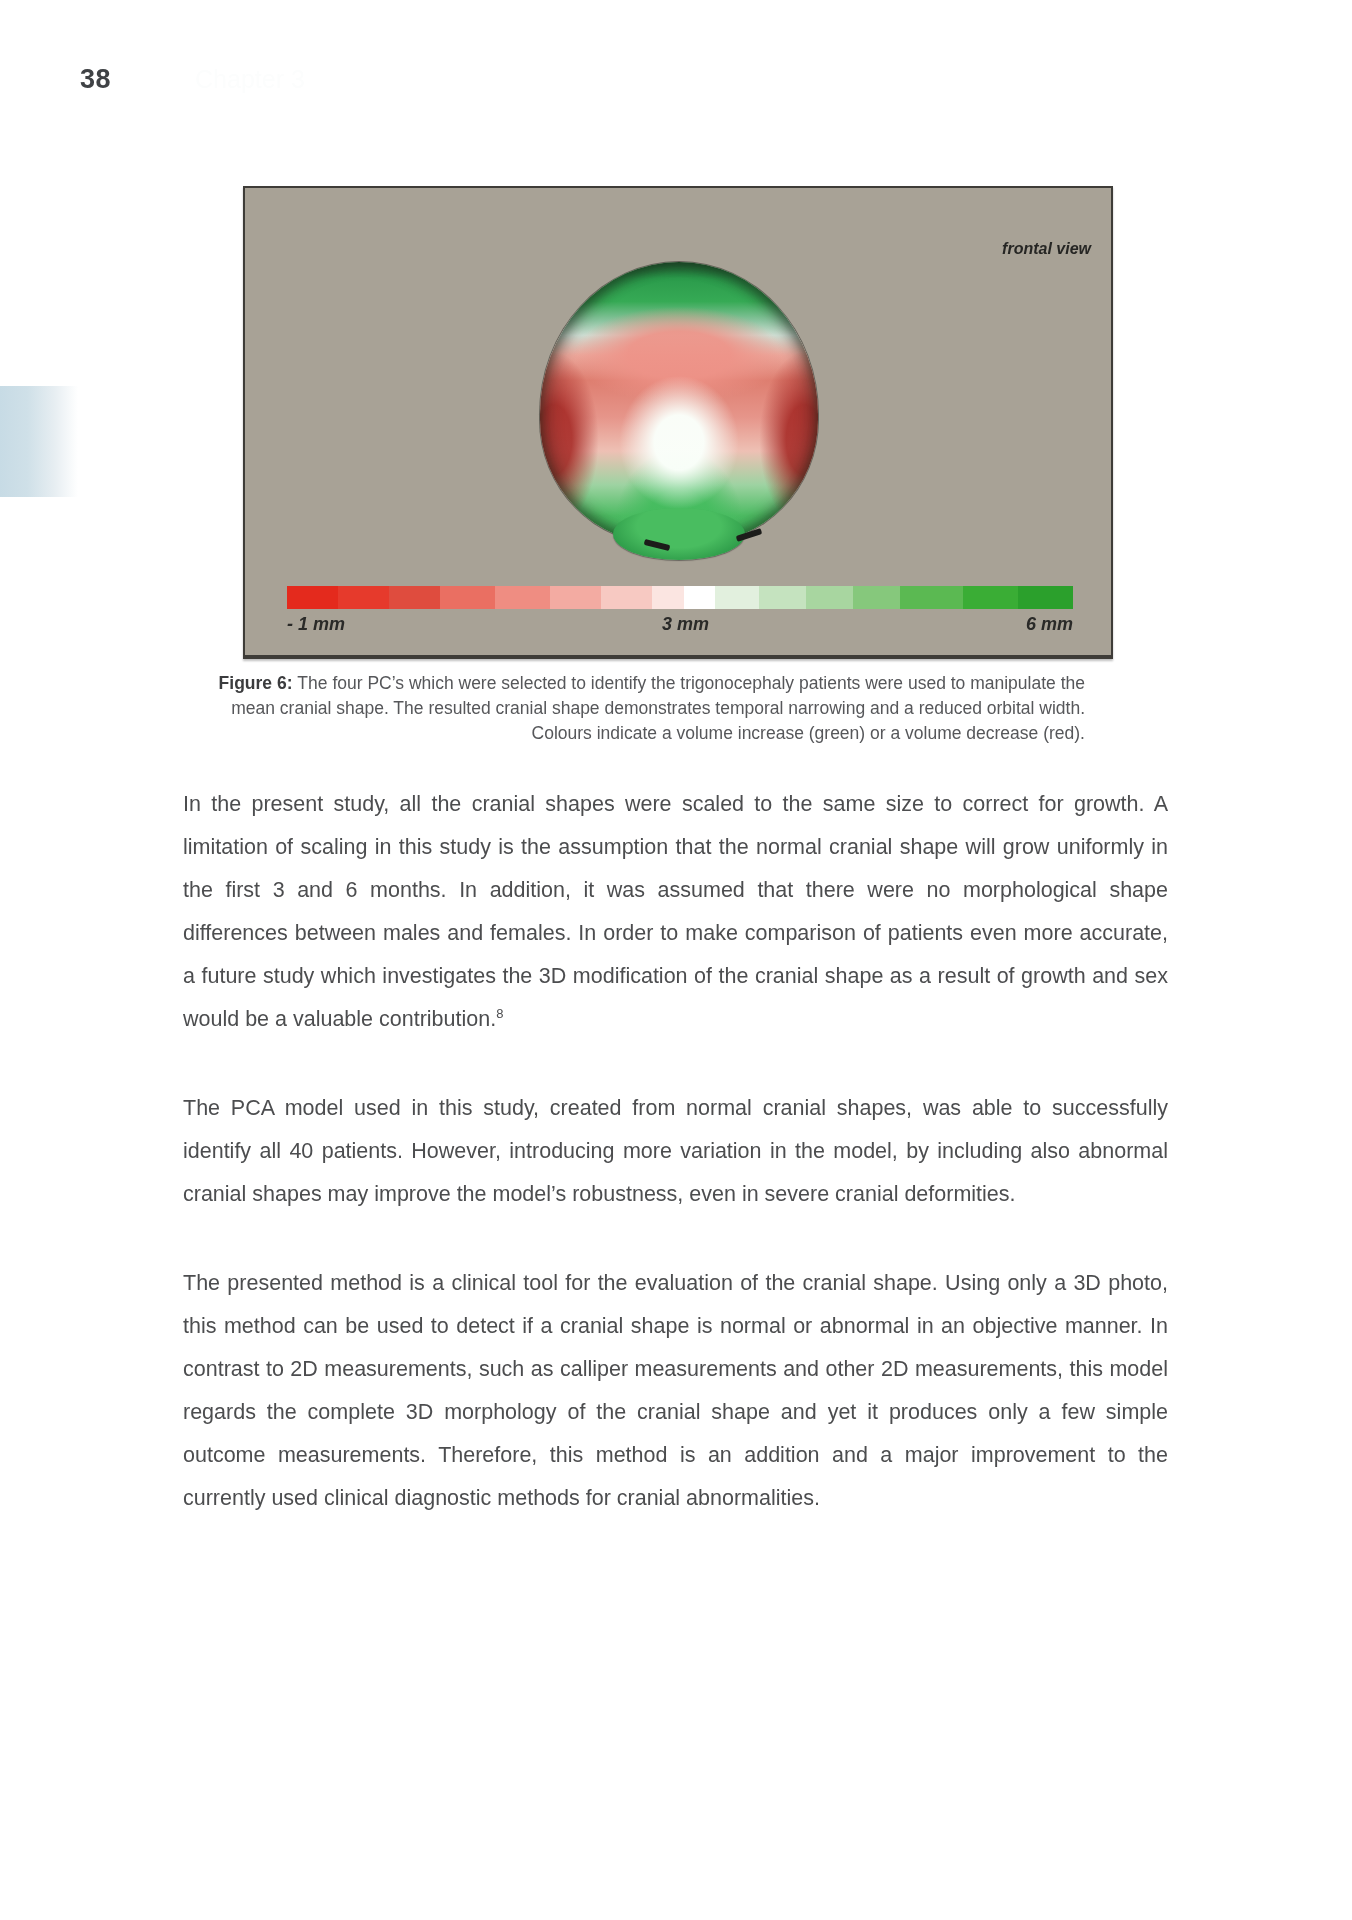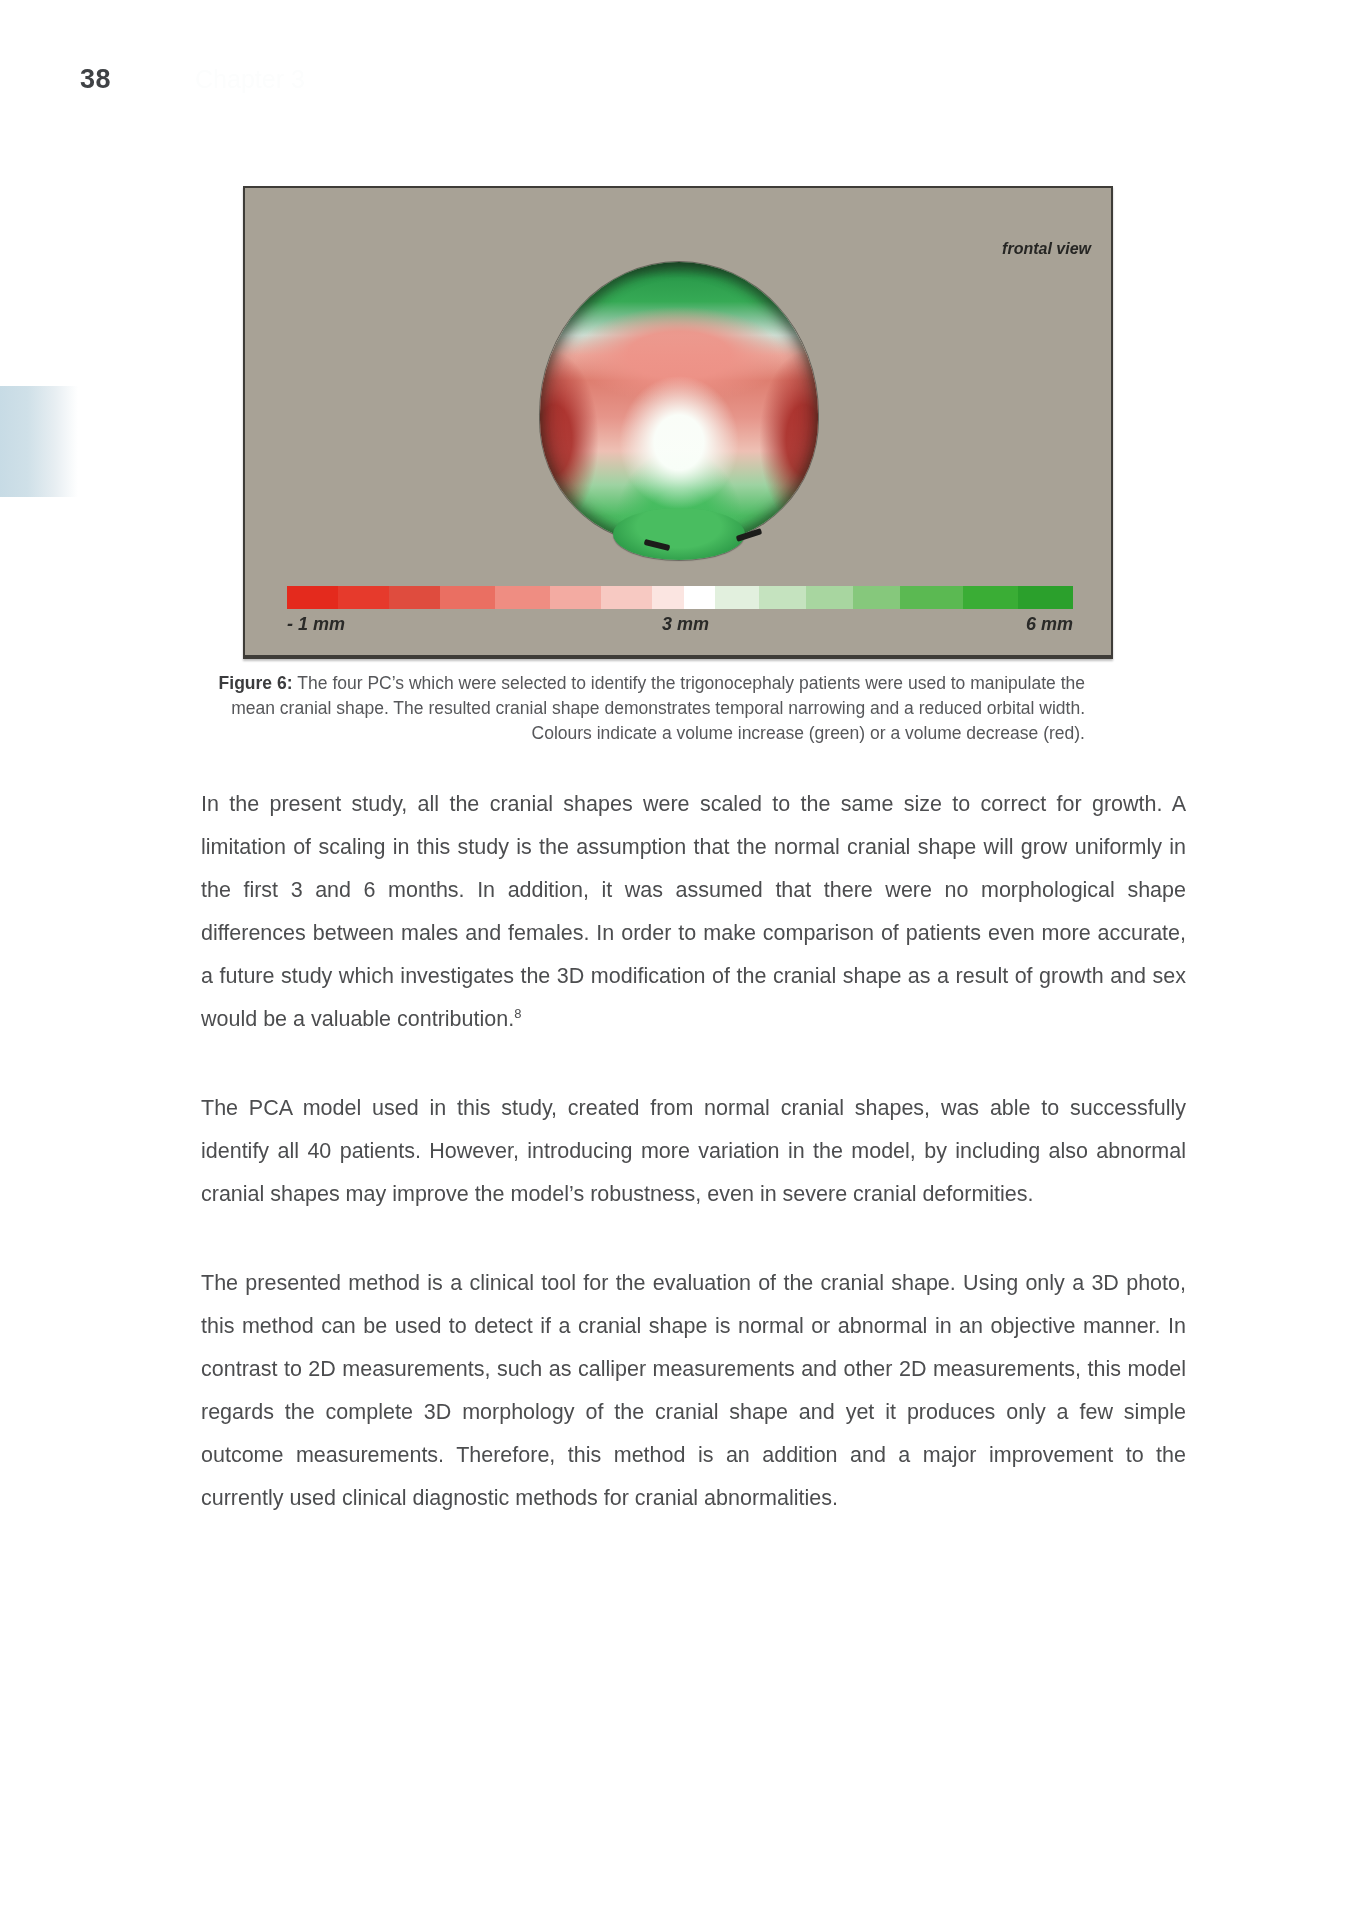--- a/index.html
+++ b/index.html
@@ -95,21 +95,21 @@
   
   .caption {
     position: absolute; left: 183px; top: 671px; width: 902px;
     font-size: 17.5px; line-height: 25px; color: #56575a; text-align: right;
   }
   .caption strong { color: #3b3c3e; font-weight: bold; }
 
   
   .body-text {
     position: absolute; left: 183px; top: 783px; width: 985px;
-    font-size: 21.5px; line-height: 43px; color: #4c4d4f; margin-left: 18px;
+    font-size: 21.5px; line-height: 43px; color: #4c4d4f;
   }
   .para { text-align: justify; margin-bottom: 46px; }
   .para sup { font-size: 13px; line-height: 0; vertical-align: super; }
 </style>
 </head>
 <body>
 
 <div class="page">
 
   <header class="chapter-bar">

